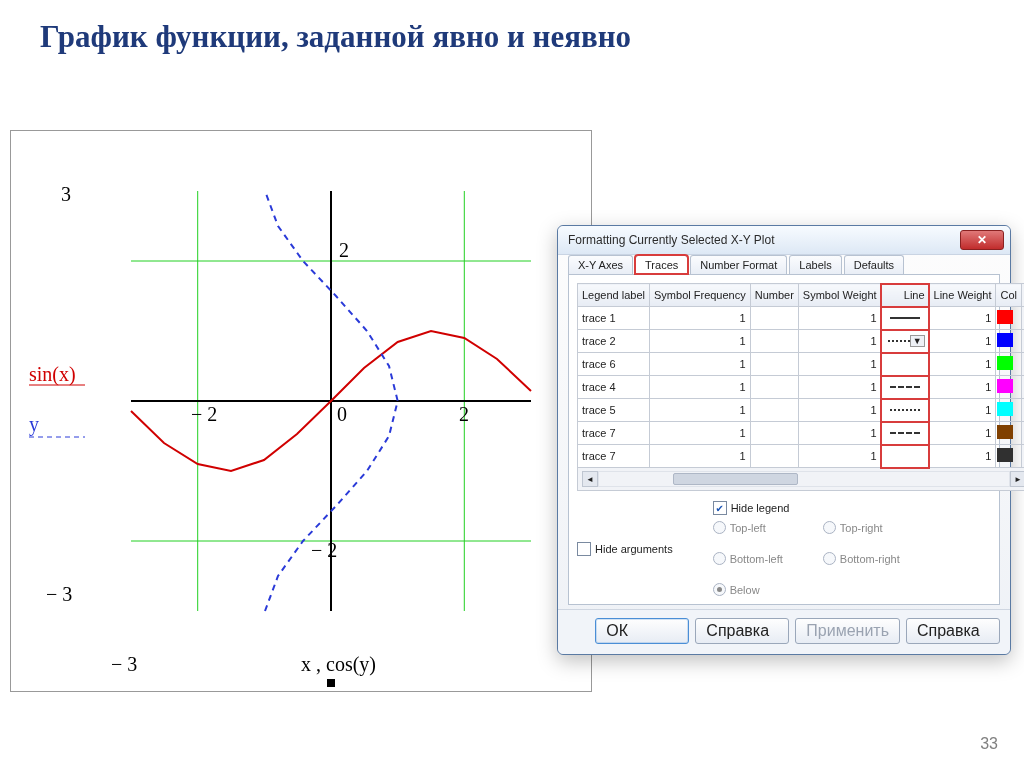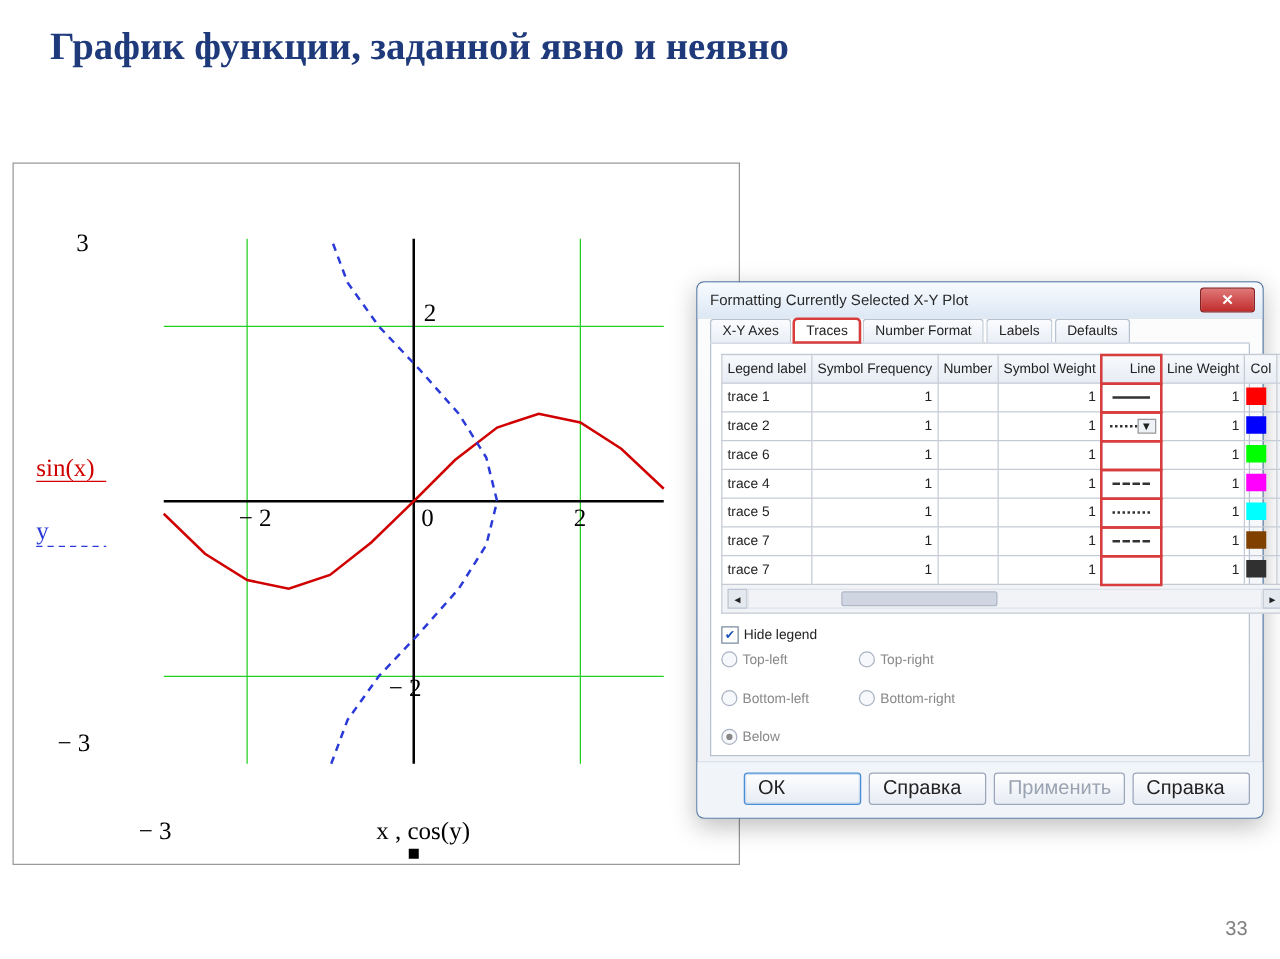--- a/index.html
+++ b/index.html
@@ -375,20 +375,24 @@
                     <div class="thumb"></div>
                   </div>
                 <div class="arrow">►</div>
               </div>
             </td>
           </tr>
         </tfoot>
       </table>
 
       <div class="lower-panel">
+        <div class="checkbox">
+          <span class="box"></span>
+          <span>Hide arguments</span>
+        </div>
         <div>
           <div class="checkbox">
             <span class="box">✔</span>
             <span>Hide legend</span>
           </div>
           <div class="radio-grid">
             <div class="radio">
                 <span class="dot"></span>
                 <span>Top-left</span>
               </div>

